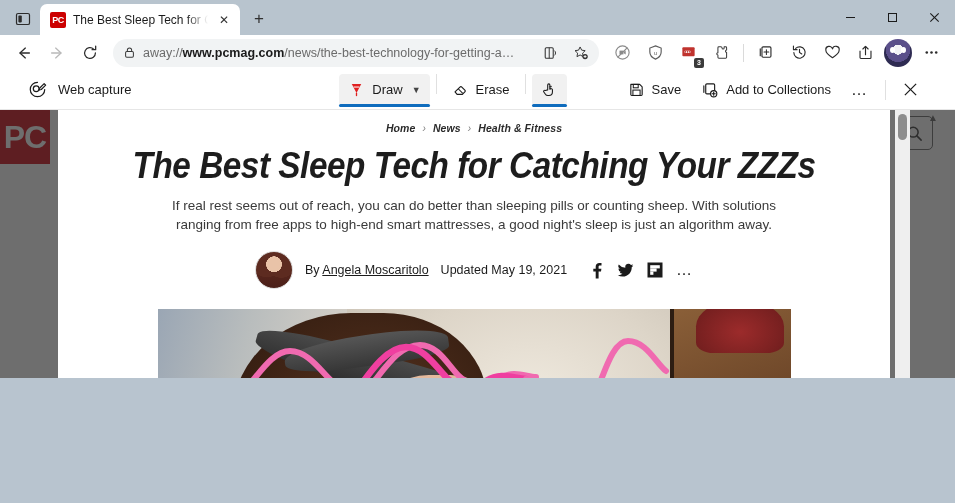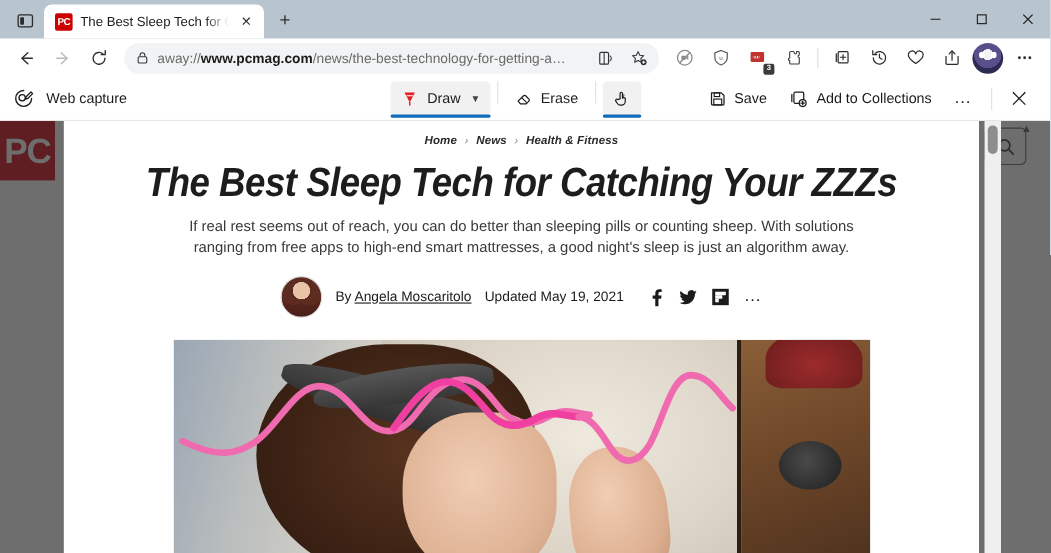--- a/index.html
+++ b/index.html
@@ -2,21 +2,21 @@
 <html><head>
 <meta charset="utf-8">
 <style>
   * { box-sizing: border-box; margin: 0; padding: 0; }
   html, body {
     width: 955px; height: 503px;
     overflow: hidden;
     font-family: "Liberation Sans", sans-serif;
     background: #b8c4cf;
   }
-  .window { position: relative; width: 955px; height: 503px; overflow: hidden; background: #ffffff; }
+  .window { position: relative; width: 955px; height: 378px; overflow: hidden; background: #ffffff; }
 
   
   .titlebar {
     position: relative; height: 35px; width: 100%;
     background: #b8c4ce;
     display: flex; align-items: flex-end;
   }
   .tabs-left { display: flex; align-items: flex-end; height: 35px; padding-left: 6px; }
   .tab-search-btn {
     width: 34px; height: 30px; margin-bottom: 1px;
@@ -109,21 +109,21 @@
   }
   .avatar-btn::after {
     content: ""; position: absolute; right: 6px; top: 8px;
     width: 5px; height: 6px; border-radius: 50%; background: #fff;
   }
 
   
   .capture-bar {
     position: relative; z-index: 6;
     height: 40px; width: 100%; background: #ffffff;
-    display: flex; align-items: center; padding: 0 12px;
+    display: flex; align-items: center; padding: 0 28px;
     border-bottom: 1px solid #e6e6e6;
   }
   .cap-brand { display: flex; align-items: center; gap: 11px; }
   .cap-brand-label { font-size: 13px; color: #1b1b1b; }
   .cap-tools { display: flex; align-items: flex-start; margin-left: auto; }
   .cap-right { display: flex; align-items: center; gap: 2px; }
   .tool-btn {
     display: flex; align-items: center; gap: 7px;
     height: 32px; padding: 0 9px; border-radius: 4px;
     font-size: 13px; color: #1b1b1b; position: relative;

